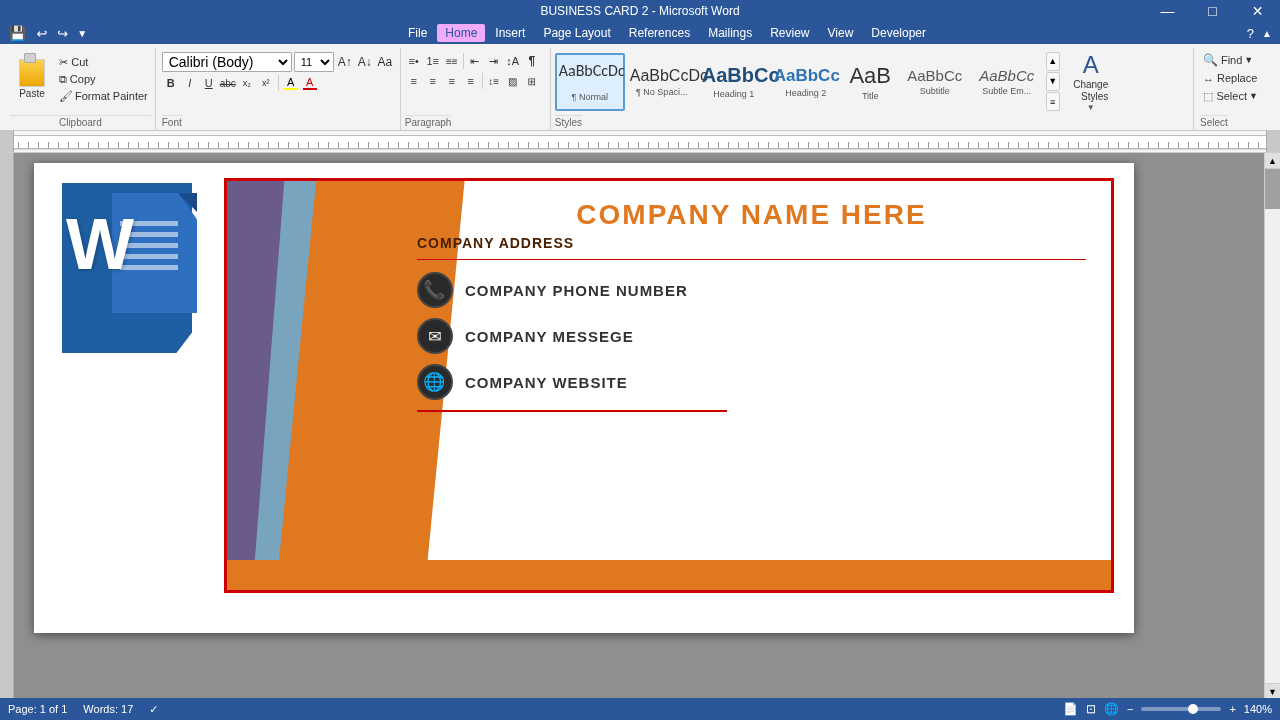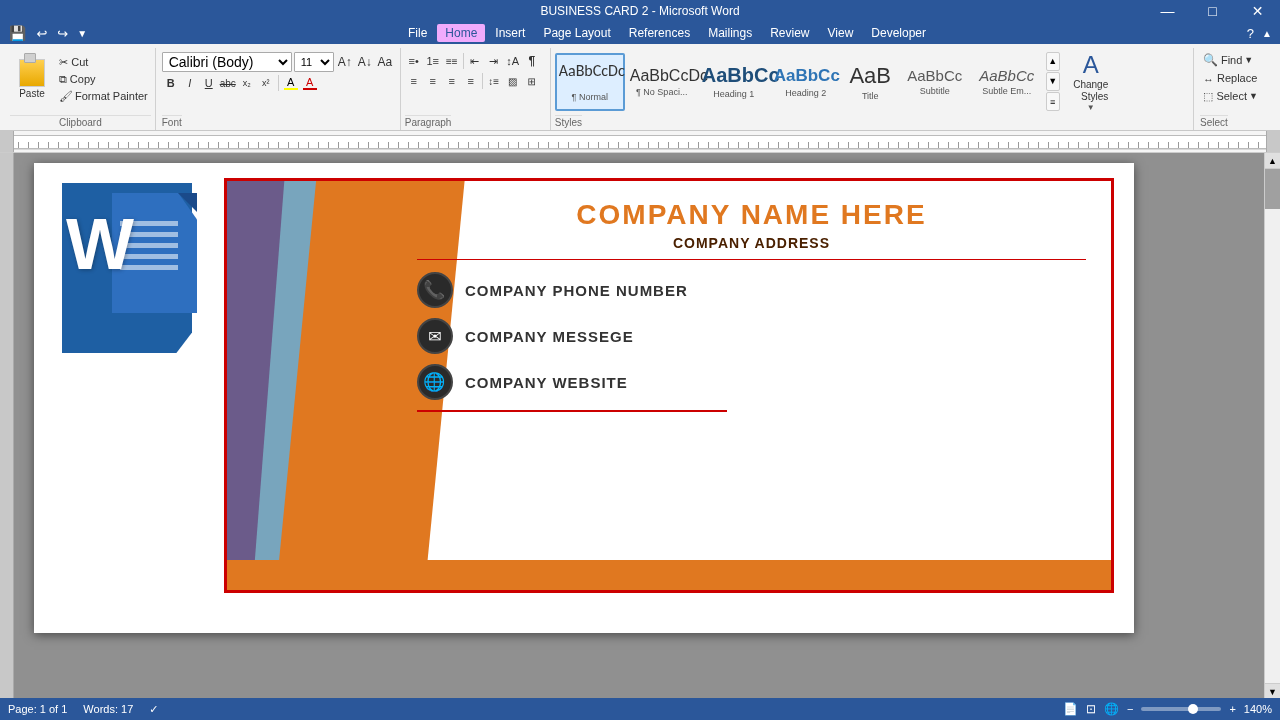--- a/index.html
+++ b/index.html
@@ -470,21 +470,21 @@
       <div style="position:absolute; left:10px; top:0; width:215px; height:415px; background:#7ab3c5; clip-path:polygon(22% 0, 82% 0, 67% 100%, 7% 100%); opacity:0.85;"></div>
 
       <div style="position:absolute; left:0px; top:0; width:270px; height:415px; background:#e07820; clip-path:polygon(33% 0, 88% 0, 73% 100%, 18% 100%);"></div>
 
       <div style="position:absolute; bottom:0; left:0; right:0; height:30px; background:#e07820;"></div>
 
       <div style="position:absolute; top:0; left:165px; right:0; bottom:30px; padding:18px 25px 10px;">
 
         <div style="font-size:28px; font-weight:bold; color:#e07820; text-align:center; letter-spacing:2px; margin-bottom:4px; font-family:Arial,sans-serif;">COMPANY NAME HERE</div>
 
-        <div style="font-size:14px; font-weight:bold; color:#4a2000; text-align:center; letter-spacing:1px; border-bottom:1.5px solid #cc0000; padding-bottom:8px; margin-bottom:12px;">COMPANY ADDRESS</div>
+        <div style="font-size:14px; font-weight:bold; color:#4a2000; text-align:left; letter-spacing:1px; border-bottom:1.5px solid #cc0000; padding-bottom:8px; margin-bottom:12px;">COMPANY ADDRESS</div>
 
         <div style="display:flex; align-items:center; margin-bottom:10px; gap:12px;">
           <div style="width:36px; height:36px; border-radius:50%; background:#2a2a2a; display:flex; align-items:center; justify-content:center; color:white; font-size:18px; flex-shrink:0; border:2px solid #444;">📞</div>
           <div style="font-size:15px; font-weight:bold; color:#333; letter-spacing:1px;">COMPANY PHONE NUMBER</div>
         </div>
 
         <div style="display:flex; align-items:center; margin-bottom:10px; gap:12px;">
           <div style="width:36px; height:36px; border-radius:50%; background:#2a2a2a; display:flex; align-items:center; justify-content:center; color:white; font-size:16px; flex-shrink:0; border:2px solid #444;">✉</div>
           <div style="font-size:15px; font-weight:bold; color:#333; letter-spacing:1px;">COMPANY MESSEGE</div>
         </div>

